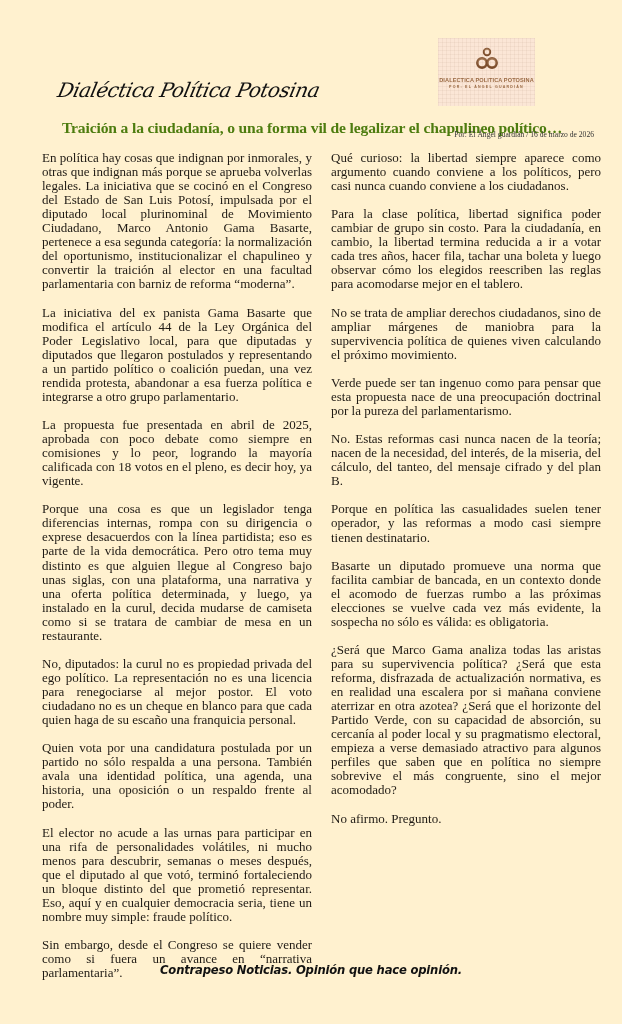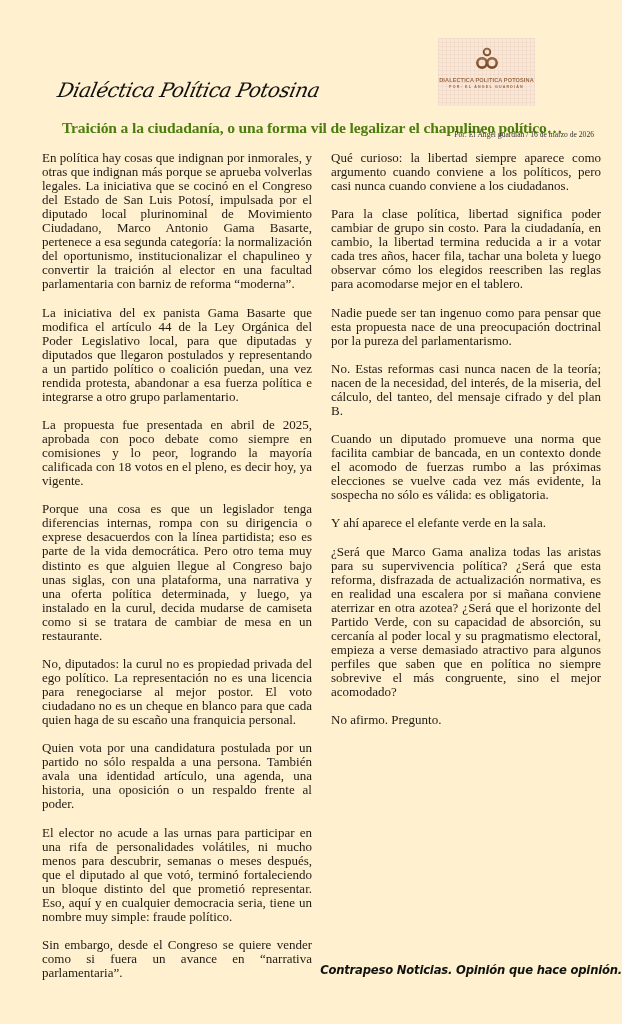--- a/index.html
+++ b/index.html
@@ -104,21 +104,21 @@
     .col-left { left: 42px; }
     .col-right { left: 331px; width: 270px; }
     .col p {
       margin: 0 0 14.1px 0;
     }
     .footer {
       position: absolute;
       left: 0;
       right: 0;
       top: 963px;
-      text-align: right;
+      text-align: center;
       font-family: "DejaVu Sans", sans-serif;
       font-weight: bold;
       font-style: italic;
       font-size: 11.6px;
       color: #111;
       letter-spacing: -0.2px;
     }
   </style>
 </head>
 <body>
@@ -143,29 +143,30 @@
 
 <h1 class="headline">Traición a la ciudadanía, o una forma vil de legalizar el chapulineo político…</h1>
 <div class="byline">Por: El Ángel guardián / 16 de marzo de 2026</div>
 
 <div class="col col-left">
   <p>En política hay cosas que indignan por inmorales, y otras que indignan más porque se aprueba volverlas legales. La iniciativa que se cocinó en el Congreso del Estado de San Luis Potosí, impulsada por el diputado local plurinominal de Movimiento Ciudadano, Marco Antonio Gama Basarte, pertenece a esa segunda categoría: la normalización del oportunismo, institucionalizar el chapulineo y convertir la traición al elector en una facultad parlamentaria con barniz de reforma “moderna”.</p>
   <p>La iniciativa del ex panista Gama Basarte que modifica el artículo 44 de la Ley Orgánica del Poder Legislativo local, para que diputadas y diputados que llegaron postulados y representando a un partido político o coalición puedan, una vez rendida protesta, abandonar a esa fuerza política e integrarse a otro grupo parlamentario.</p>
   <p>La propuesta fue presentada en abril de 2025, aprobada con poco debate como siempre en comisiones y lo peor, logrando la mayoría calificada con 18 votos en el pleno, es decir hoy, ya vigente.</p>
   <p>Porque una cosa es que un legislador tenga diferencias internas, rompa con su dirigencia o exprese desacuerdos con la línea partidista; eso es parte de la vida democrática. Pero otro tema muy distinto es que alguien llegue al Congreso bajo unas siglas, con una plataforma, una narrativa y una oferta política determinada, y luego, ya instalado en la curul, decida mudarse de camiseta como si se tratara de cambiar de mesa en un restaurante.</p>
   <p>No, diputados: la curul no es propiedad privada del ego político. La representación no es una licencia para renegociarse al mejor postor. El voto ciudadano no es un cheque en blanco para que cada quien haga de su escaño una franquicia personal.</p>
-  <p>Quien vota por una candidatura postulada por un partido no sólo respalda a una persona. También avala una identidad artículo, una agenda, una historia, una oposición o un respaldo frente al poder.</p>
+  <p>Quien vota por una candidatura postulada por un partido no sólo respalda a una persona. También avala una identidad política, una agenda, una historia, una oposición o un respaldo frente al poder.</p>
   <p>El elector no acude a las urnas para participar en una rifa de personalidades volátiles, ni mucho menos para descubrir, semanas o meses después, que el diputado al que votó, terminó fortaleciendo un bloque distinto del que prometió representar. Eso, aquí y en cualquier democracia seria, tiene un nombre muy simple: fraude político.</p>
   <p>Sin embargo, desde el Congreso se quiere vender como si fuera un avance en “narrativa parlamentaria”.</p>
 </div>
 
 <div class="col col-right">
   <p>Qué curioso: la libertad siempre aparece como argumento cuando conviene a los políticos, pero casi nunca cuando conviene a los ciudadanos.</p>
   <p>Para la clase política, libertad significa poder cambiar de grupo sin costo. Para la ciudadanía, en cambio, la libertad termina reducida a ir a votar cada tres años, hacer fila, tachar una boleta y luego observar cómo los elegidos reescriben las reglas para acomodarse mejor en el tablero.</p>
-  <p>Nadie puede ser tan ingenuo como para pensar que esta propuesta nace de una preocupación doctrinal por la pureza del parlamentarismo.</p>
+  <p>No se trata de ampliar derechos ciudadanos, sino de ampliar márgenes de maniobra para la supervivencia política de quienes viven calculando el próximo movimiento.</p>
+  <p>Verde puede ser tan ingenuo como para pensar que esta propuesta nace de una preocupación doctrinal por la pureza del parlamentarismo.</p>
   <p>No. Estas reformas casi nunca nacen de la teoría; nacen de la necesidad, del interés, de la miseria, del cálculo, del tanteo, del mensaje cifrado y del plan B.</p>
-  <p>Cuando un diputado promueve una norma que facilita cambiar de bancada, en un contexto donde el acomodo de fuerzas rumbo a las próximas elecciones se vuelve cada vez más evidente, la sospecha no sólo es válida: es obligatoria.</p>
-  <p>Y ahí aparece el elefante verde en la sala.</p>
+  <p>Porque en política las casualidades suelen tener operador, y las reformas a modo casi siempre tienen destinatario.</p>
+  <p>Basarte un diputado promueve una norma que facilita cambiar de bancada, en un contexto donde el acomodo de fuerzas rumbo a las próximas elecciones se vuelve cada vez más evidente, la sospecha no sólo es válida: es obligatoria.</p>
   <p>¿Será que Marco Gama analiza todas las aristas para su supervivencia política? ¿Será que esta reforma, disfrazada de actualización normativa, es en realidad una escalera por si mañana conviene aterrizar en otra azotea? ¿Será que el horizonte del Partido Verde, con su capacidad de absorción, su cercanía al poder local y su pragmatismo electoral, empieza a verse demasiado atractivo para algunos perfiles que saben que en política no siempre sobrevive el más congruente, sino el mejor acomodado?</p>
   <p>No afirmo. Pregunto.</p>
 </div>
 
 <div class="footer">Contrapeso Noticias. Opinión que hace opinión.</div>
 
 </body></html>

